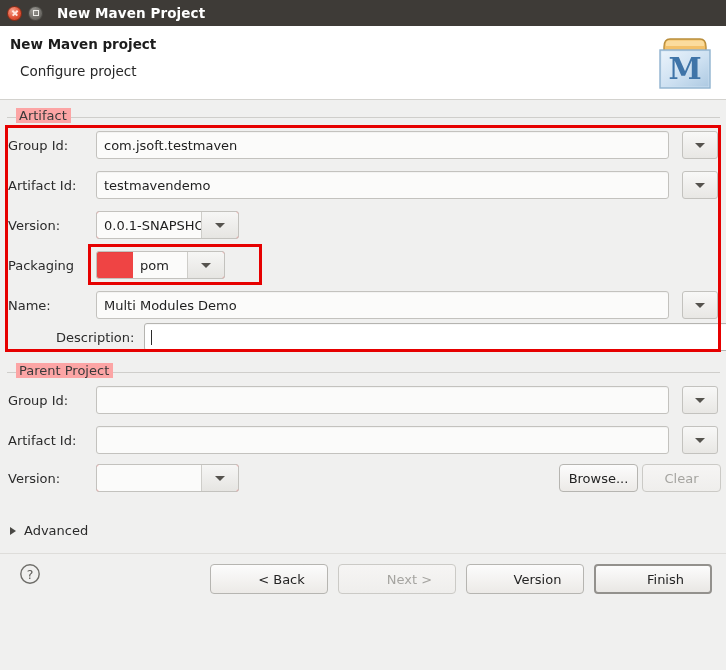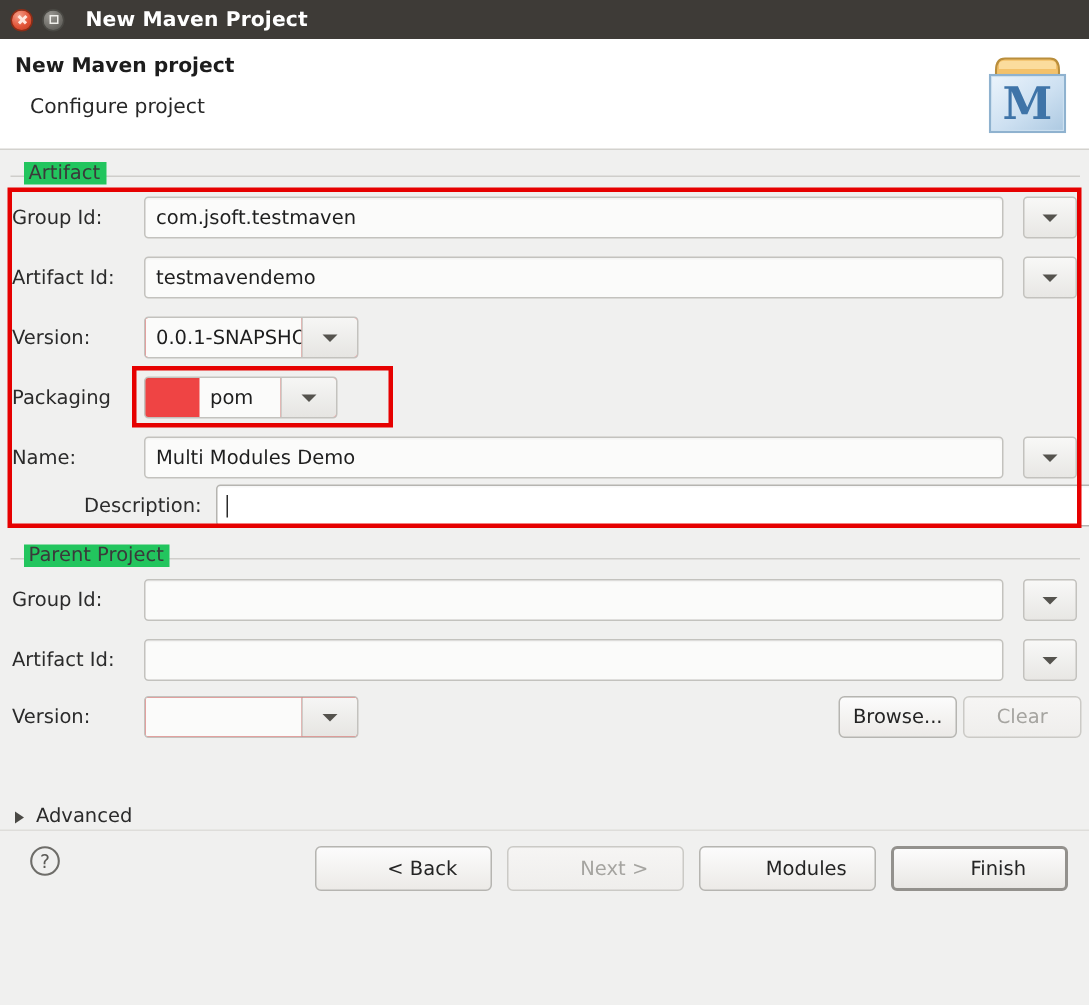--- a/index.html
+++ b/index.html
@@ -111,21 +111,21 @@
   
   .groupbox {
     position: absolute;
     left: 7px;
     right: 6px;
   }
   .groupbox-legend {
     position: absolute;
     left: 9px;
     top: 0;
-    background: #22c55e;
+    background: #fca5a5;
     padding: 0 4px 0 3px;
     font-size: 13px;
     color: #3a3a3a;
     z-index: 3;
     white-space: nowrap;
   }
   .groupbox-line {
     position: absolute;
     left: 0;
     right: 0;
@@ -431,31 +431,31 @@
     <div class="combo" style="width:143px;">
       <div class="combo-text"></div>
       <div class="combo-btn">
         <span class="arrow-down"></span>
       </div>
     </div>
   </div>
   <div class="btn" style="position:absolute; left:559px; top:364px; width:79px; height:28px;">Browse...</div>
   <div class="btn disabled" style="position:absolute; left:642px; top:364px; width:79px; height:28px;">Clear</div>
 
-  <div class="advanced" style="top:437px;">
+  <div class="advanced" style="top:423px;">
     <span class="tri-right"></span>
     <span>Advanced</span>
   </div>
 
   <div class="footer">
     <svg class="help-icon" viewBox="0 0 22 22">
       <circle cx="11" cy="11" r="9.2" fill="none" stroke="#6e6d69" stroke-width="1.4"></circle>
       <text x="11" y="15.6" text-anchor="middle" font-size="12.5" font-family="'DejaVu Sans','Liberation Sans',sans-serif" fill="#5b5a56">?</text>
     </svg>
     <div class="footer-buttons">
       <div class="btn">&lt; Back</div>
       <div class="btn disabled">Next &gt;</div>
-      <div class="btn">Modules</div>
+      <div class="btn">Version</div>
       <div class="btn default">Finish</div>
     </div>
   </div>
 
 </div>
 
 </body></html>

